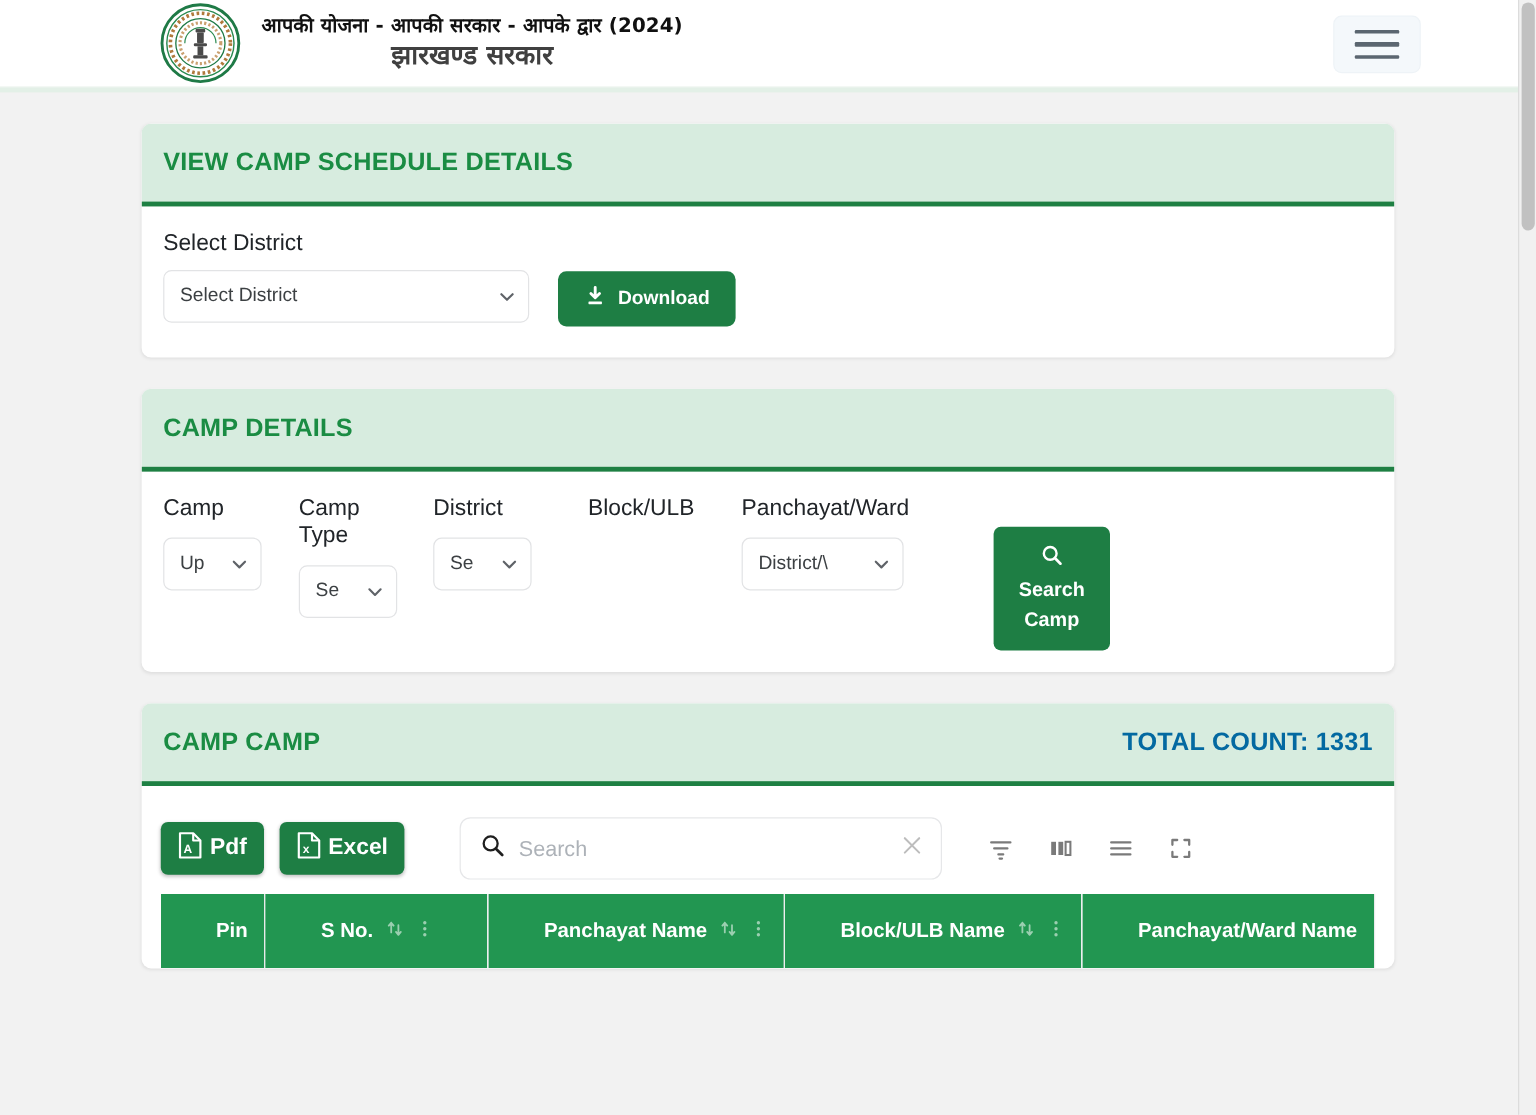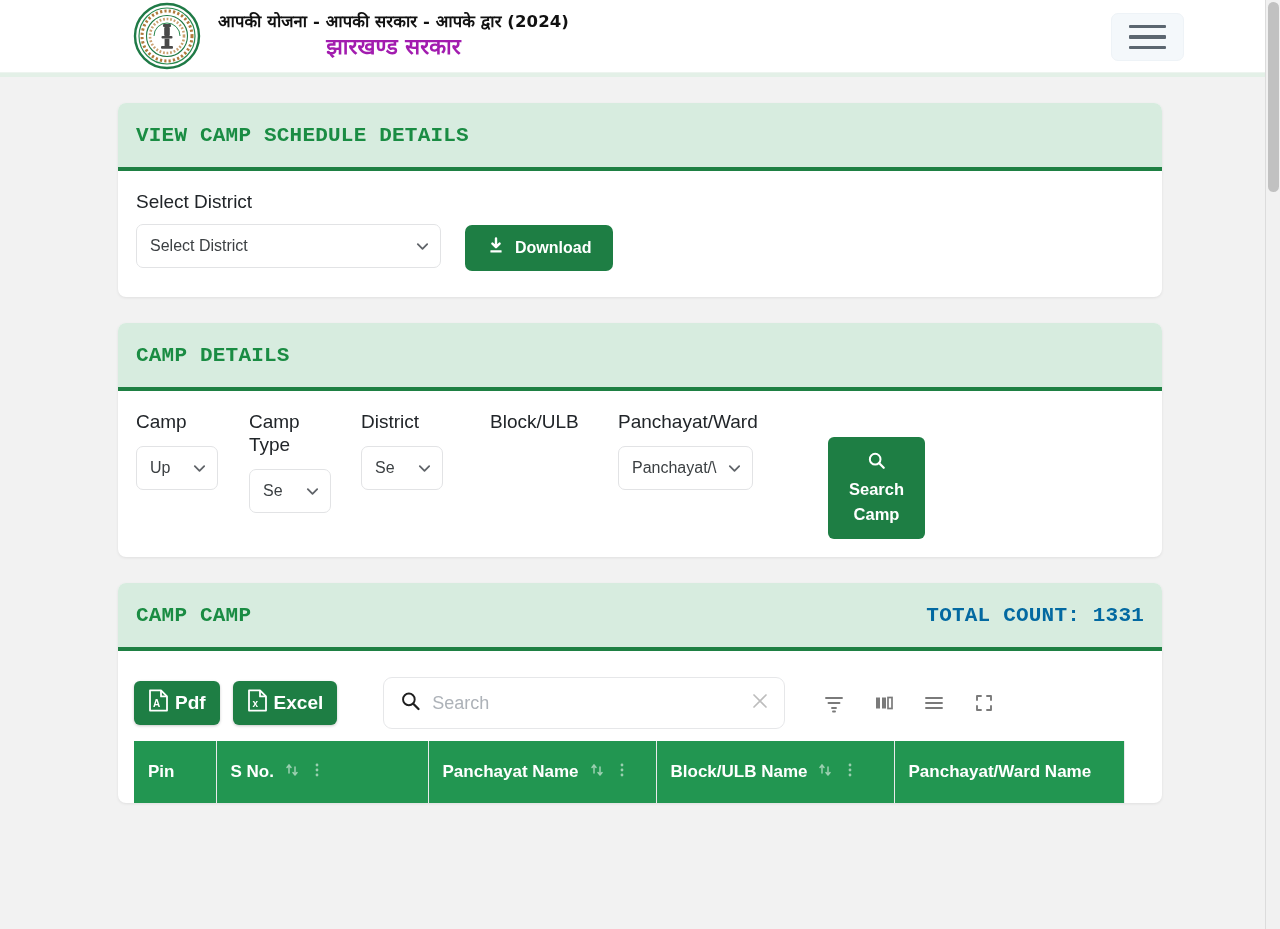--- a/index.html
+++ b/index.html
@@ -24,21 +24,21 @@
     width:74px;height:70px;flex:0 0 74px;
     display:flex;align-items:center;justify-content:center;
   }
   .brand-text{ display:flex;flex-direction:column;align-items:center;line-height:1.15; }
   .brand-line1{
     font-family:"DejaVu Sans",sans-serif;
     font-size:16.5px;font-weight:bold;color:#111;letter-spacing:.1px;white-space:nowrap;
   }
   .brand-line2{
     font-family:"DejaVu Sans",sans-serif;
-    font-size:22px;font-weight:bold;color:#a21caf;margin-top:2px;white-space:nowrap;
+    font-size:22px;font-weight:bold;color:#404040;margin-top:2px;white-space:nowrap;
   }
   .menu-toggle{
     position:absolute; right:96px; top:13px;
     width:73px;height:48px;border-radius:7px;
     background:#f4f8fb; border:1px solid #eef3f7;
     display:flex;flex-direction:column;align-items:center;justify-content:center;gap:7px;
     cursor:pointer;
   }
   .menu-toggle span{ display:block;width:37px;height:3.5px;background:#5b6670;border-radius:1px; }
   .header-rule{ height:5px;background:#e3f0e7;border-top:1px solid #edf4ef; }
@@ -51,21 +51,21 @@
     background:#ffffff;
     border-radius:8px;
     box-shadow:0 1px 3px rgba(0,0,0,.08);
     overflow:hidden;
     margin-top:26px;
   }
   .card-head{
     background:#d7ecdf;
     border-bottom:4px solid #1e8043;
     padding:21px 18px 20px 18px;
-    display:flex;align-items:center;justify-content:space-between;font-family:Liberation Mono, monospace;
+    display:flex;align-items:center;justify-content:space-between;
   }
   .card-title{
     color:#1a8c43; font-weight:bold; font-size:21px; letter-spacing:.2px;
   }
   .card-count{
     color:#0369a1; font-weight:bold; font-size:21px; letter-spacing:.2px;
   }
   .card-body{ padding:20px 18px 26px 18px;border-radius:32px; }
 
   
@@ -149,21 +149,21 @@
   .tool-icons .ti{ cursor:pointer;display:flex;align-items:center;justify-content:center;width:24px;height:24px; }
 
   
   table.grid{ border-collapse:collapse;table-layout:fixed; }
   table.grid th{
     background:#229651;color:#fff;font-size:17px;font-weight:bold;
     text-align:left;height:62px;padding:0 14px;
     border-right:1px solid #e9eaec;
     white-space:nowrap;overflow:hidden;
   }
-  th .th-in{ display:flex;align-items:center;gap:10px; }
+  th .th-in{ display:flex;align-items:center;gap:10px;margin-left:32px; }
   .sort-ico,.menu-ico{ opacity:.55;flex:0 0 auto; }
   .col-pin{ width:82px; }
   .col-sno{ width:212px; }
   .col-district{ width:228px; }
   .col-block{ width:238px; }
   .col-panch{ width:230px; }
 
   
   .scrollbar{
     position:absolute;right:0;top:0;width:15px;height:929px;background:#f1f1f1;
@@ -282,21 +282,21 @@
             </div>
           </div>
 
           <div class="filter-col f-block">
             <div class="field-label">Block/ULB</div>
           </div>
 
           <div class="filter-col f-panch">
             <div class="field-label">Panchayat/Ward</div>
             <div class="select-box sel-xl">
-              <span>Panchayat/\</span>
+              <span>District/\</span>
               <span class="chev">
                 <svg width="15" height="15" viewBox="0 0 16 16">
                     <path d="M3 6l5 5 5-5" fill="none" stroke="#5f6368" stroke-width="1.9" stroke-linecap="round" stroke-linejoin="round"></path>
                   </svg>
               </span>
             </div>
           </div>
 
 
           <button class="btn-green btn-search">

